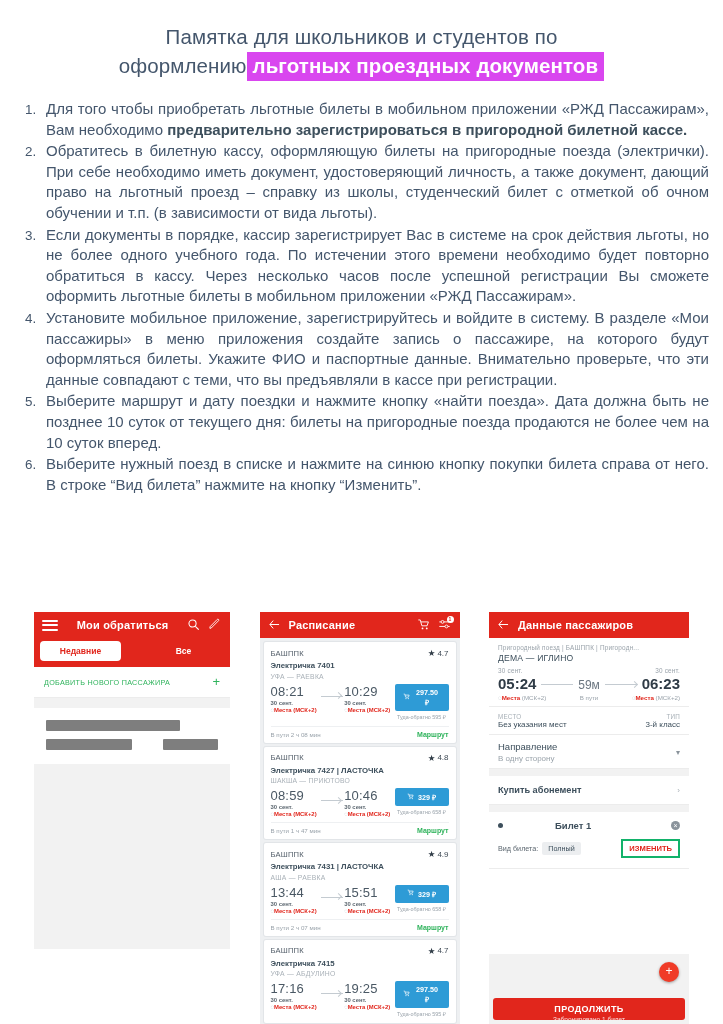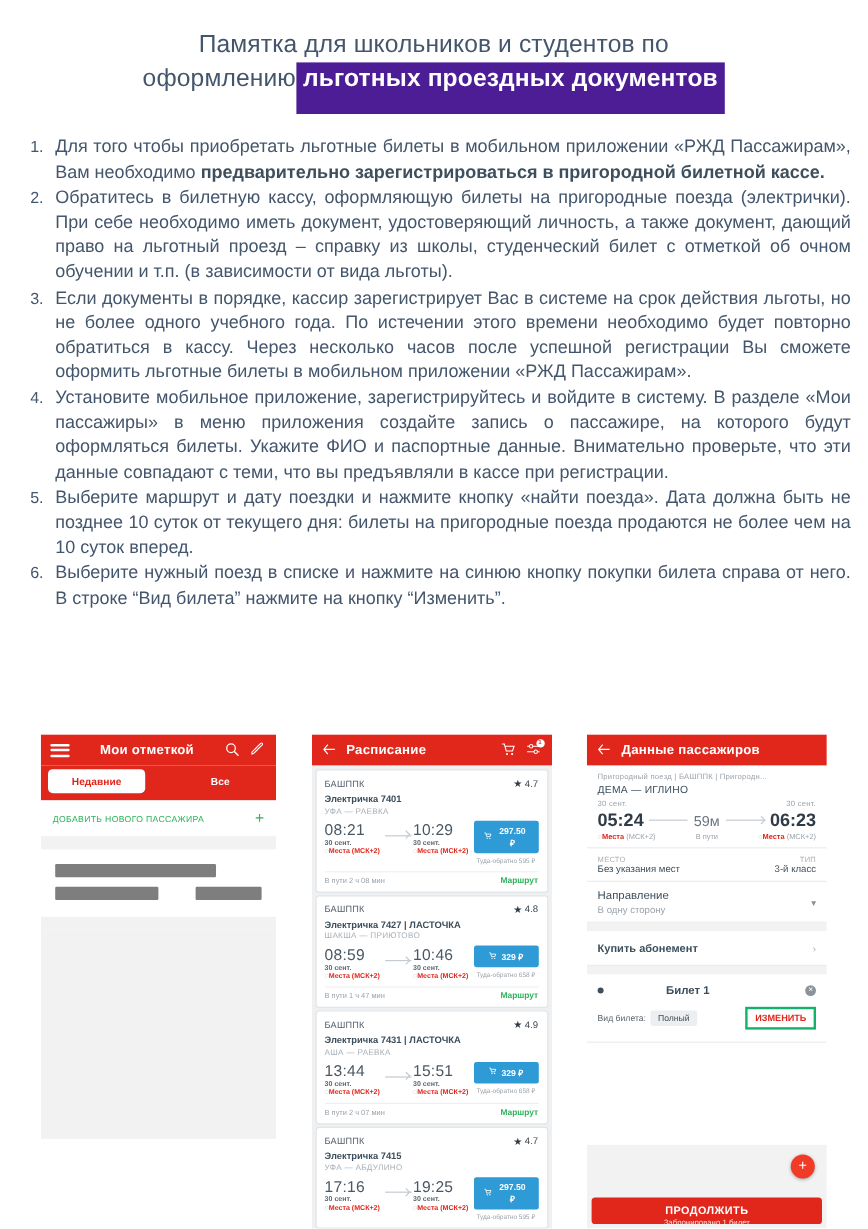--- a/index.html
+++ b/index.html
@@ -19,24 +19,24 @@
     padding: 22px 30px 4px 30px;
   }
   .title-line {
     font-size: 20.5px;
     line-height: 29px;
     color: #44566c;
     font-weight: 400;
     letter-spacing: 0.1px;
   }
   .hl {
-    background: #4c1d95;
+    background: #d946ef;
     color: #ffffff;
     font-weight: 700;
-    padding: 2px 6px 17px 6px;
+    padding: 2px 6px 3px 6px;
     display: inline-block;
     line-height: 24px;
   }
 
   
   ol.steps {
     margin: 14px 14px 0 22px;
     padding-left: 18px;
     list-style-position: outside;
   }
@@ -237,21 +237,21 @@
 <div class="phones">
 
   <div class="phone left">
     <div class="ph-head">
       <span class="burger">
           <i></i>
           <i></i>
           <i></i>
         </span>
       <span class="spacer"></span>
-      <span class="ph-title">Мои отметкой</span>
+      <span class="ph-title">Мои обратиться</span>
       <span class="spacer"></span>
       <span class="icn">
         <svg viewBox="0 0 20 20" width="13" height="13">
             <circle cx="8.5" cy="8.5" r="5.5" stroke="#fff" stroke-width="1.6" fill="none"></circle>
             <line x1="12.8" y1="12.8" x2="18" y2="18" stroke="#fff" stroke-width="1.8"></line>
           </svg>
       </span>
       <span class="icn">
         <svg viewBox="0 0 20 20" width="13" height="13">
             <path d="M3 16l2-.6L16.2 4.2a1.4 1.4 0 0 0-2-2L3 13.6 3 16z" stroke="#fff" stroke-width="1.4" fill="none"></path>

